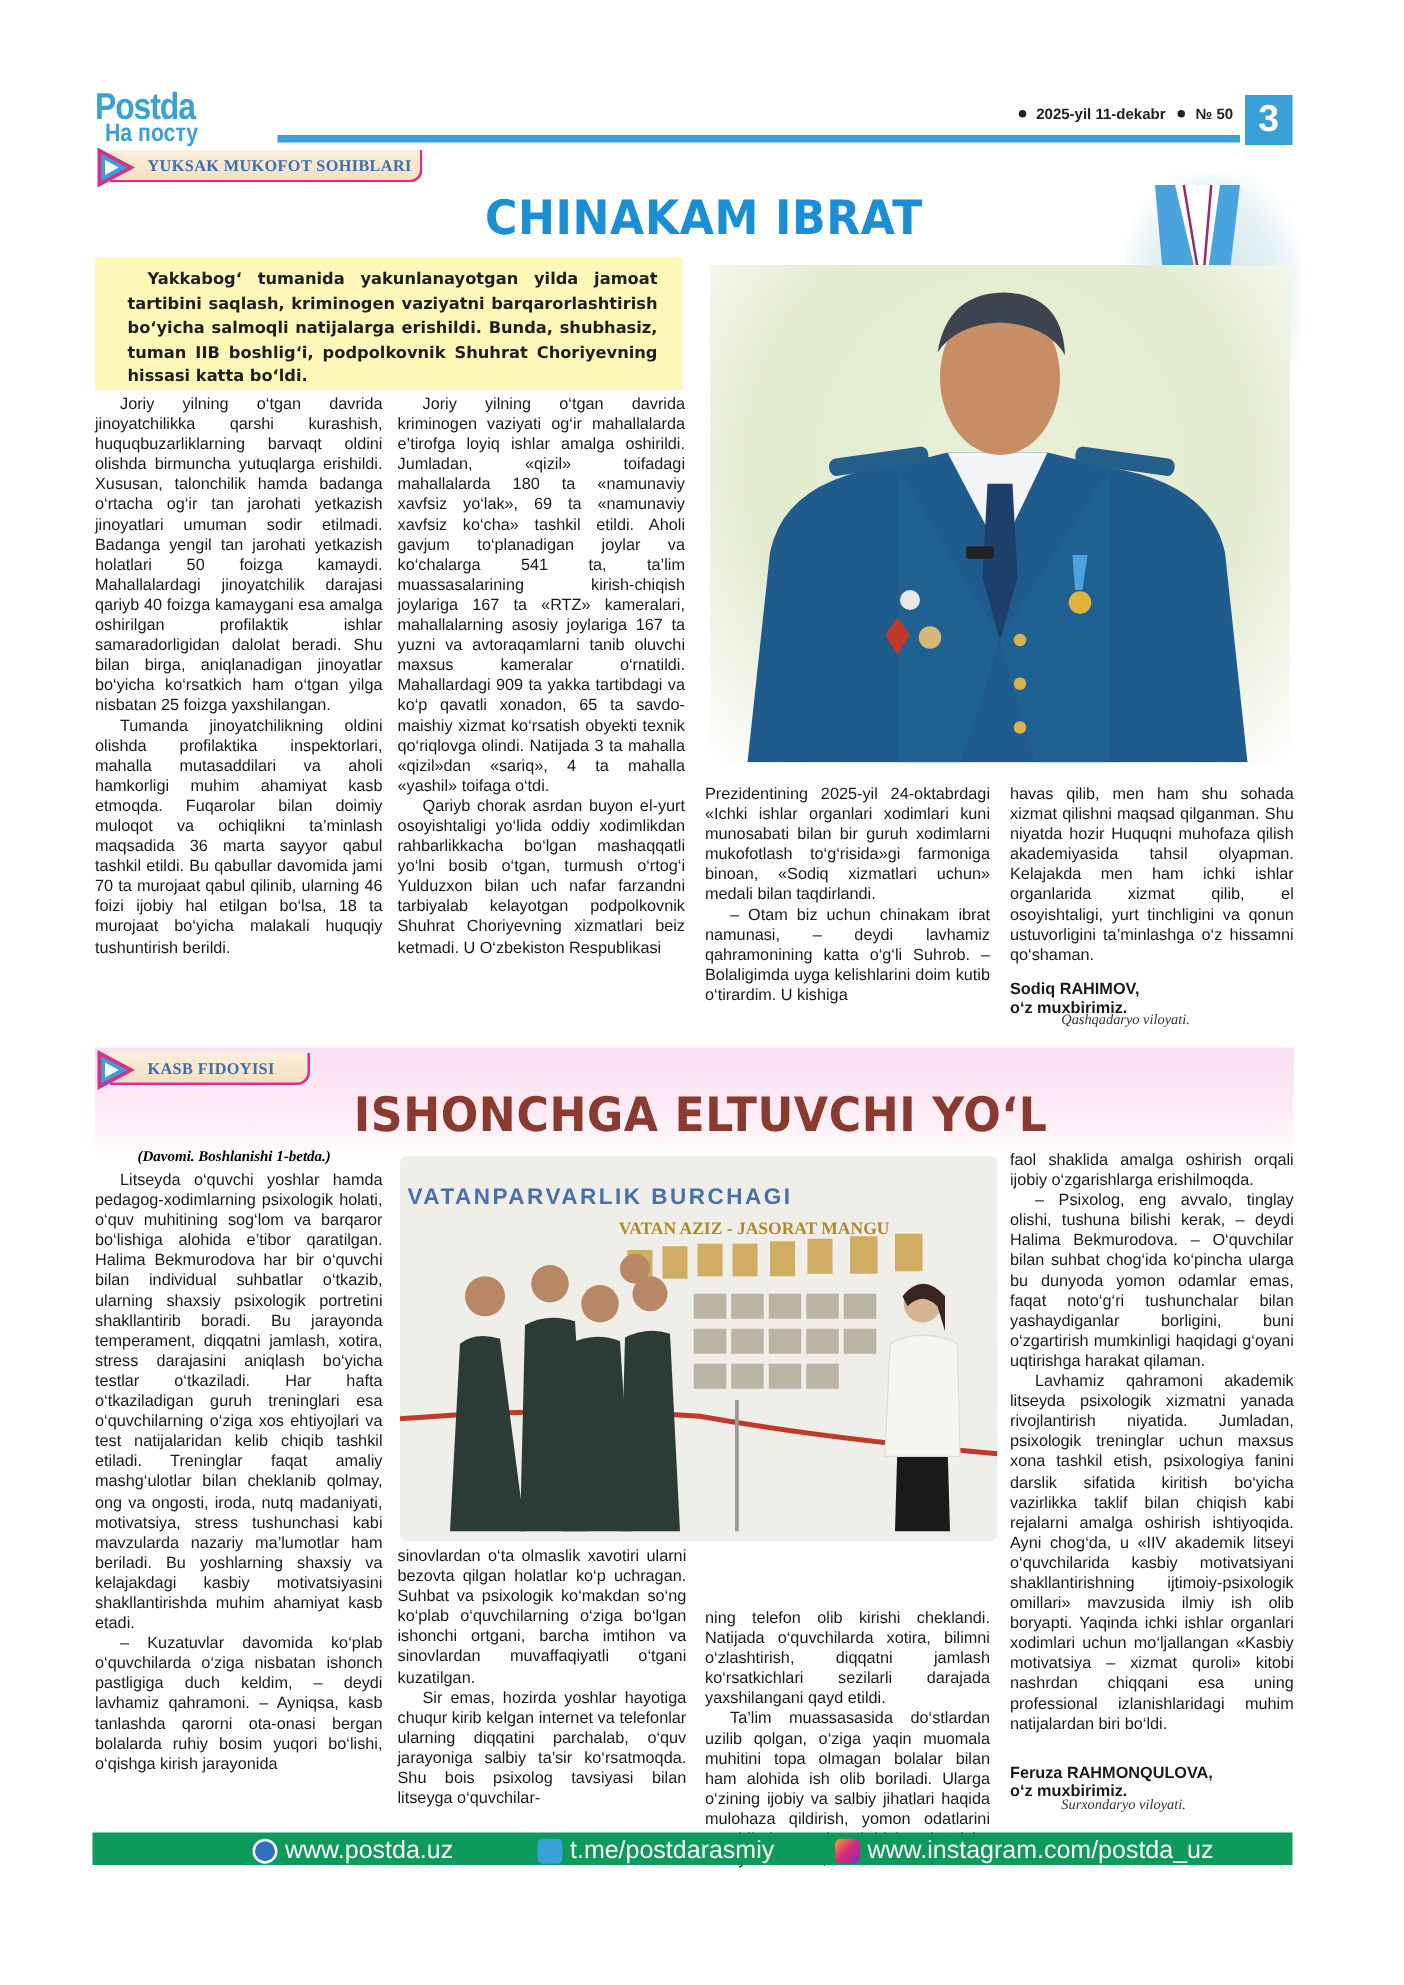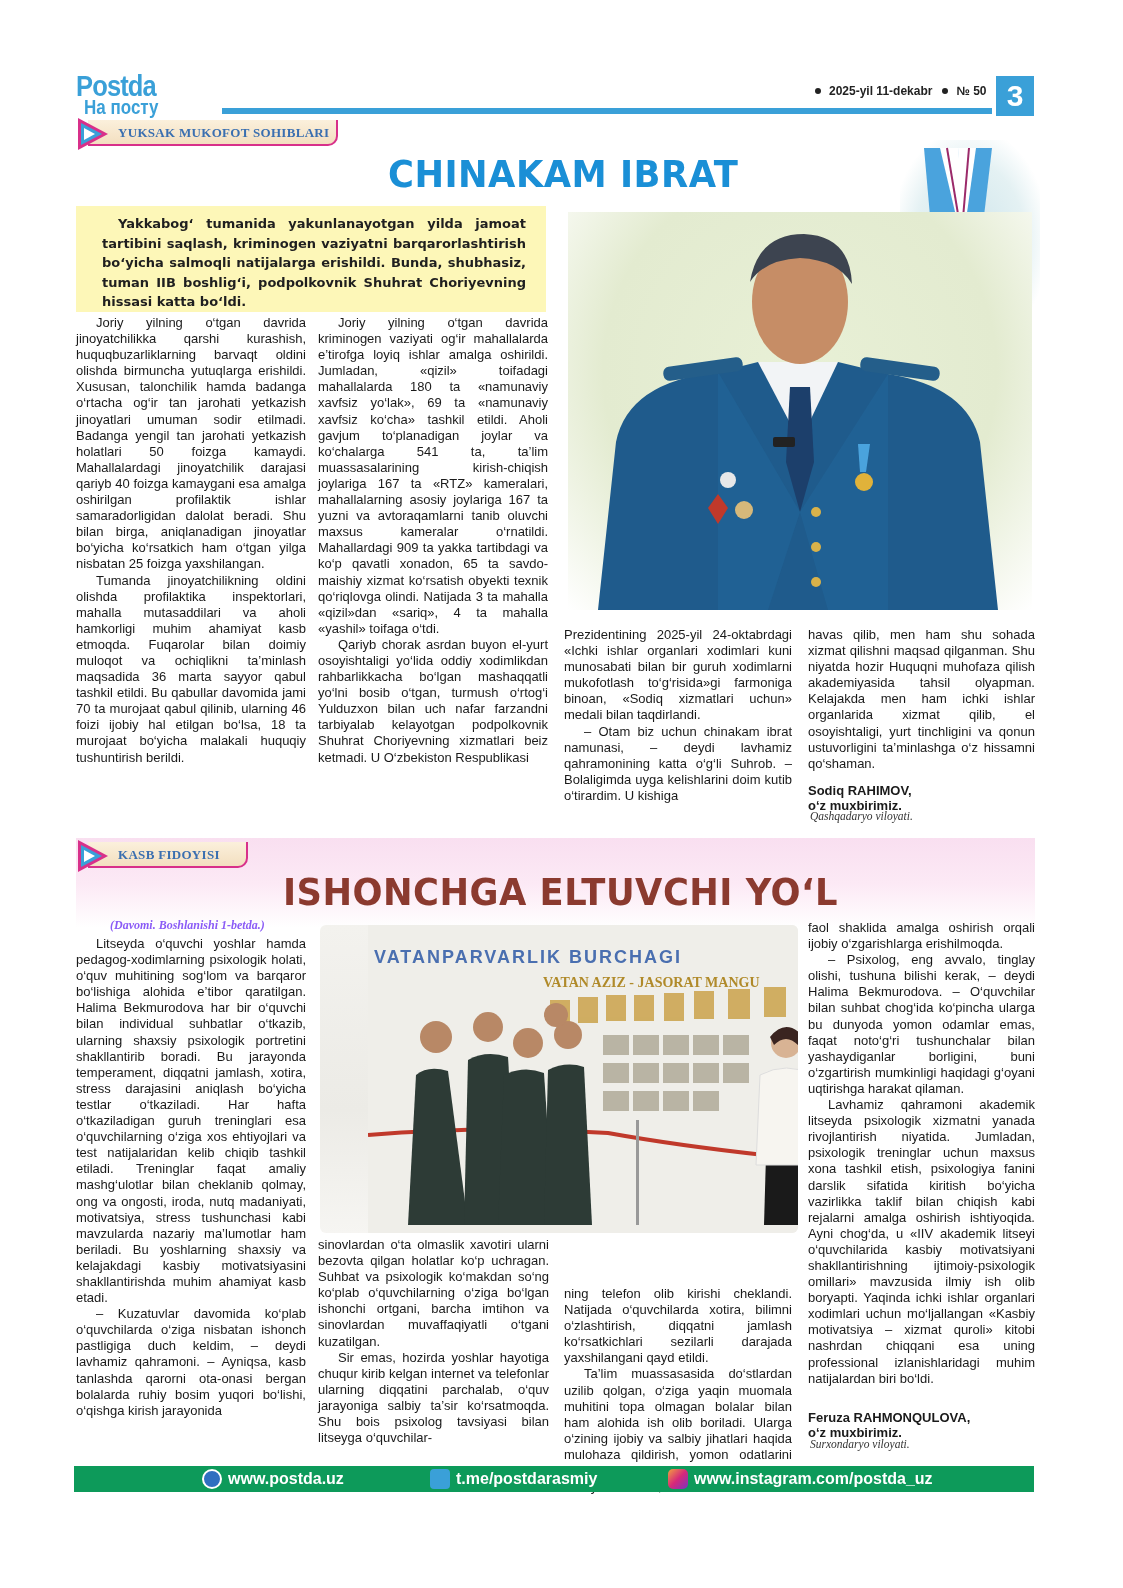--- a/index.html
+++ b/index.html
@@ -23,37 +23,37 @@
   .rubric .tri3 { position: absolute; left: 6px; top: 10px; width: 0; height: 0; border-top: 6px solid transparent; border-bottom: 6px solid transparent; border-left: 11px solid #ffffff; }
   .rubric .txt { position: absolute; left: 40px; top: 7px; font-family: "Liberation Serif", serif; font-weight: bold; font-size: 13px; color: #3a6fb0; letter-spacing: 0.3px; }
 
   .title1 { left: 388px; top: 152px; font-size: 38px; font-weight: bold; color: #1a8fd6; letter-spacing: 0.5px; font-family: "DejaVu Sans", sans-serif; transform: scaleX(0.93); transform-origin: left; }
 
   .lead { left: 76px; top: 206px; width: 470px; height: 106px; background: #fdf7b8; padding: 8px 20px 0 26px; font-family: "DejaVu Sans", sans-serif; font-weight: bold; font-size: 13px; line-height: 19.5px; text-align: justify; color: #1f1f1f; text-indent: 16px; }
 
   
   .photo1 { left: 568px; top: 212px; width: 464px; height: 398px; background: radial-gradient(ellipse at 50% 40%, #e8f0d6 0%, #e3ebd0 60%, #ffffff 100%); overflow: hidden; }
   .medal-area { left: 900px; top: 140px; width: 140px; height: 180px; background: radial-gradient(ellipse at 50% 55%, #cfe6ec 0%, #e4f1f3 55%, rgba(255,255,255,0) 80%); }
-  .photo2 { left: 320px; top: 925px; width: 478px; height: 308px; background: linear-gradient(180deg,#f3f2ee 0%,#ecebe6 60%,#f6f5f2 100%); overflow: hidden; border-radius: 6px; padding-left: 48px; }
+  .photo2 { left: 320px; top: 925px; width: 478px; height: 308px; background: linear-gradient(180deg,#f3f2ee 0%,#ecebe6 60%,#f6f5f2 100%); overflow: hidden; border-radius: 6px; }
 
   
   .col { font-size: 13px; line-height: 16.1px; text-align: justify; color: #1a1a1a; }
   .col p { text-indent: 20px; }
   .col p.noind { text-indent: 0; }
   .sig { font-weight: bold; font-size: 13px; text-align: left; line-height: 15px; }
-  .region { font-family: "Liberation Serif", serif; font-style: italic; font-size: 11.5px; color: #333; }
+  .region { font-family: "Liberation Serif", serif; font-style: italic; font-size: 11.5px; color: #333; margin-left: 39px; }
 
   
   .pinkband { left: 76px; top: 838px; width: 959px; height: 90px; background: linear-gradient(180deg, #f9dff0 0%, #fce9f5 50%, #ffffff 100%); }
   .title2 { left: 283px; top: 870px; font-size: 38px; font-weight: bold; color: #8b3a2f; font-family: "DejaVu Sans", sans-serif; letter-spacing: 0.5px; transform: scaleX(0.93); transform-origin: left; }
-  .contd { left: 110px; top: 918px; font-family: "Liberation Serif", serif; font-style: italic; font-weight: bold; font-size: 12px; color: #8b5cf6; }
+  .contd { left: 110px; top: 918px; font-family: "Liberation Serif", serif; font-style: italic; font-weight: bold; font-size: 12px; color: #000000; }
 
   
   .footer { left: 74px; top: 1466px; width: 960px; height: 26px; background: #0d9a5a; }
-  .f-item { position: absolute; top: 3px; font-weight: bold; font-size: 16px; color: #fff; white-space: nowrap; display: flex; align-items: center; gap: 6px; }
+  .f-item { position: absolute; top: 3px; font-weight: normal; font-size: 20px; color: #fff; white-space: nowrap; display: flex; align-items: center; gap: 6px; }
   .f-icon { width: 20px; height: 20px; border-radius: 50%; display: inline-block; position: relative; }
 </style>
 </head>
 <body>
 
 <div class="abs logo-top">Postda</div>
 <div class="abs logo-bottom">На посту</div>
 <div class="abs head-rule"></div>
 <div class="abs issue-info">
   <span class="dot"></span><span>2025-yil 11-dekabr</span>

